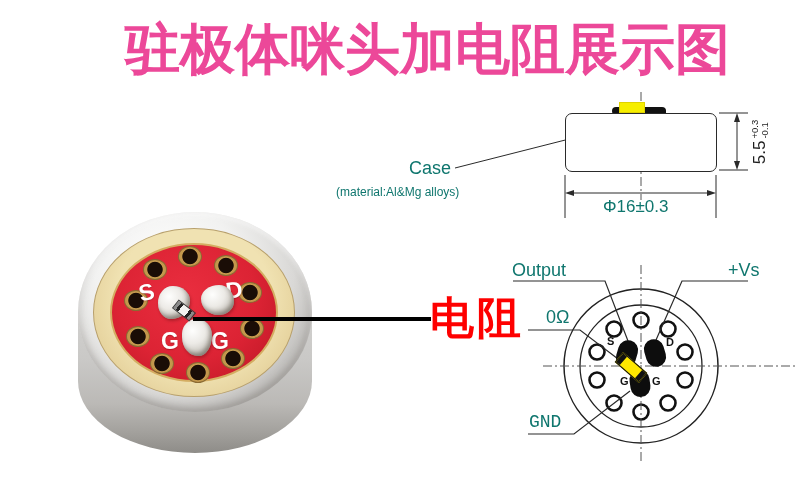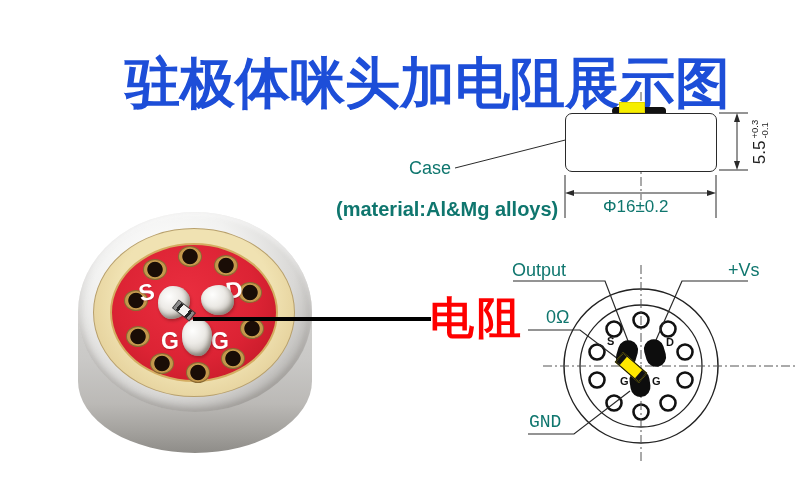--- a/index.html
+++ b/index.html
@@ -2,30 +2,30 @@
 <html><head>
 <meta charset="utf-8">
 <style>
   html,body{margin:0;padding:0;background:#fff;}
   #page{position:relative;width:800px;height:500px;background:#ffffff;overflow:hidden;
         font-family:"Liberation Sans",sans-serif;color:#222;}
   .abs{position:absolute;}
 
   
   #title{left:125px;top:22px;font-family:"Liberation Serif","DejaVu Serif",serif;
-         font-weight:bold;font-size:55px;line-height:1;color:#1d4ed8;white-space:nowrap;margin-top:34px;}
+         font-weight:bold;font-size:55px;line-height:1;color:#ec4899;white-space:nowrap;}
 
   
   #callout{left:430px;top:297px;font-family:"Liberation Serif","DejaVu Serif",serif;
            font-weight:bold;font-size:44px;line-height:1;color:#fe0000;letter-spacing:3px;white-space:nowrap;}
 
   
   .eng{font-size:18px;color:#0f766e;white-space:nowrap;line-height:1.05;}
   #lbl-case{left:409px;top:159px;font-size:18px;}
-  #lbl-material{left:336px;top:199px;font-size:20px;font-weight:bold;}
+  #lbl-material{left:336px;top:186px;font-size:12px;}
   #lbl-dia{left:603px;top:198px;font-size:17px;}
   #lbl-output{left:512px;top:261px;text-align:center;}
   #lbl-vs{left:692px;top:261px;margin-left:36px;}
   #lbl-ohm{left:546px;top:308px;}
   #lbl-gnd{left:529px;top:413px;font-family:Liberation Mono, monospace;}
 
   
   #dim-h{left:729px;top:127px;width:62px;height:30px;transform:rotate(-90deg);
          display:flex;align-items:center;justify-content:center;gap:2px;}
   #dim-h .main{font-size:17px;color:#1e1e1e;}
@@ -161,21 +161,21 @@
   <div class="abs" id="callout">电阻</div>
 
   <div>
     <div class="abs" id="case-solder"></div>
     <div class="abs" id="case-solder2"></div>
     <div class="abs" id="case-chip"></div>
     <div class="abs" id="case-rect"></div>
 
     <div class="abs eng" id="lbl-case">Case</div>
     <div class="abs eng" id="lbl-material">(material:Al&amp;Mg alloys)</div>
-    <div class="abs eng" id="lbl-dia">Φ16±0.2</div>
+    <div class="abs eng" id="lbl-dia">Φ16±0.3</div>
     <div class="abs" id="dim-h">
       <span class="main">5.5</span>
       <span class="tol">
         <span>+0.3</span>
         <span>-0.1</span>
       </span>
     </div>
   </div>
 
   <div>

